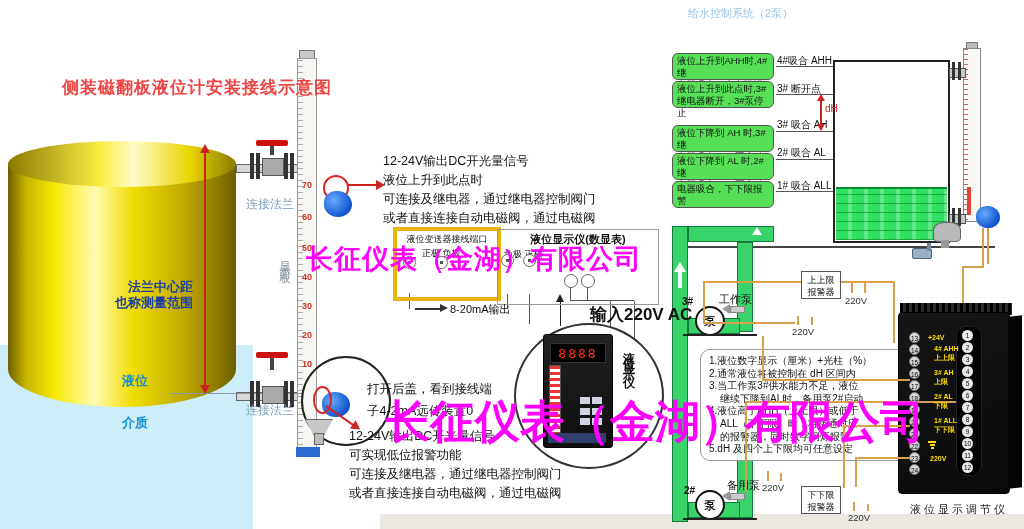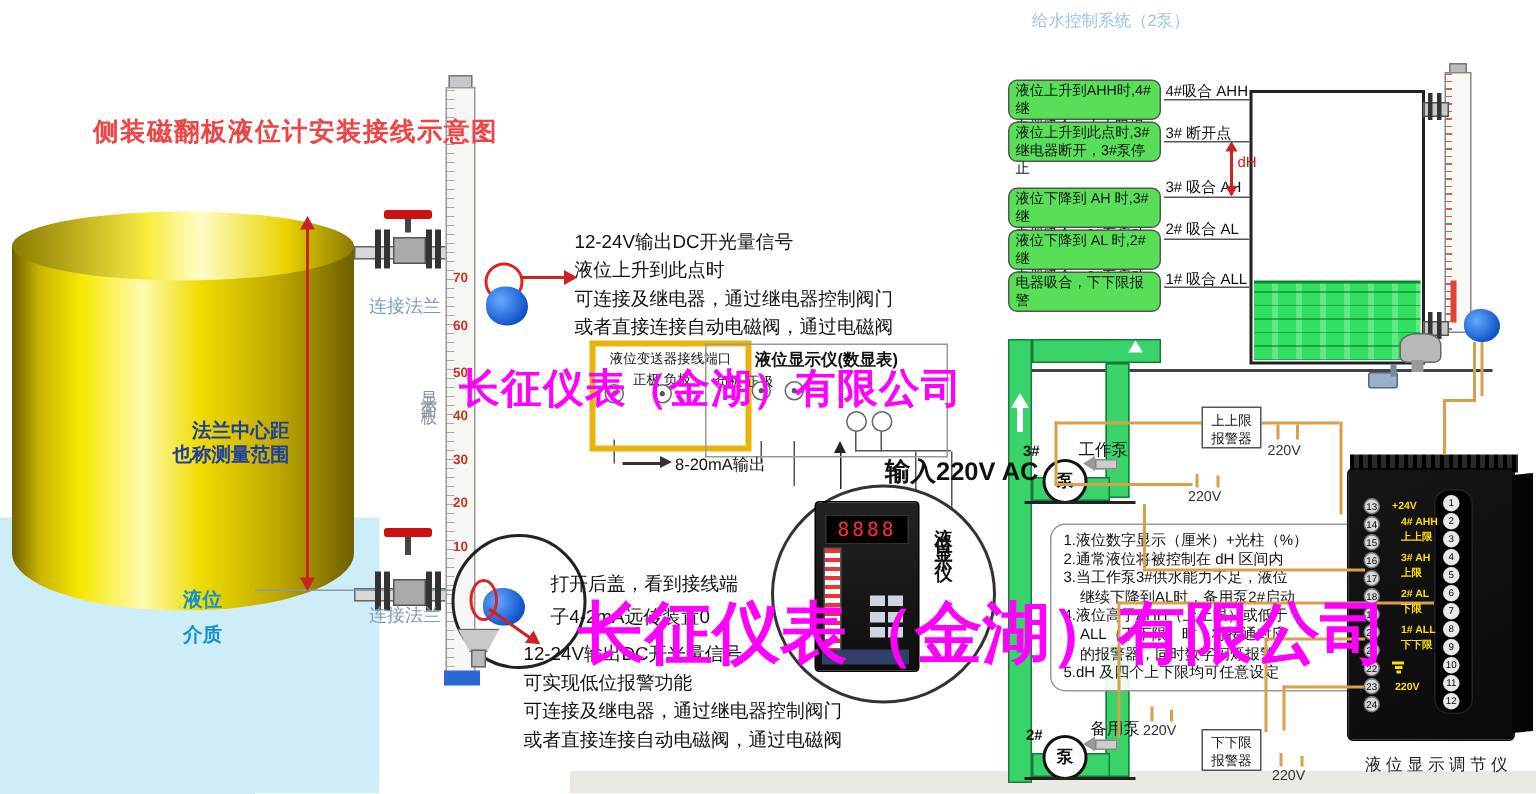--- a/index.html
+++ b/index.html
@@ -44,21 +44,21 @@
   <div class="abs" style="left:0;top:345px;width:253px;height:184px;background:#cdeef8;z-index:1;"></div>
 
   <div class="txt" style="left:62px;top:76px;font-size:17px;font-weight:bold;color:#ef4444;letter-spacing:1px;z-index:5;">侧装磁翻板液位计安装接线示意图</div>
 
   <div class="abs" style="left:8px;top:163px;width:228px;height:244px;z-index:2;border-radius:0 0 114px 114px/0 0 38px 38px;
               background:linear-gradient(90deg,#6e5f00 0%,#c8b400 8%,#f6e800 20%,#fffbb0 38%,#f0dc00 55%,#bfa800 78%,#6e5f00 100%);"></div>
   <div class="abs" style="left:8px;top:141px;width:228px;height:46px;border-radius:50%;z-index:2;
               background:linear-gradient(90deg,#8a7a00,#f8ec40 40%,#fffdc8 55%,#e8d400 80%,#8a7a00);"></div>
   <div class="txt" style="left:128px;top:278px;font-size:13px;font-weight:bold;color:#1c3fa0;z-index:5;">法兰中心距</div>
   <div class="txt" style="left:115px;top:294px;font-size:13px;font-weight:bold;color:#1c3fa0;z-index:5;">也称测量范围</div>
-  <div class="txt" style="left:122px;top:372px;font-size:13px;font-weight:bold;color:#1590d0;z-index:5;margin-top:19px;">液位</div>
+  <div class="txt" style="left:122px;top:372px;font-size:13px;font-weight:bold;color:#1590d0;z-index:5;">液位</div>
   <div class="txt" style="left:122px;top:414px;font-size:13px;font-weight:bold;color:#1590d0;z-index:5;">介质</div>
   <div class="hl" style="left:170px;top:393px;width:132px;background:#8899aa;z-index:4;"></div>
 
   <div class="abs" style="left:204px;top:152px;width:2px;height:240px;background:#cc2222;z-index:4;"></div>
   <div class="tri" style="left:200px;top:144px;border-left:5px solid transparent;border-right:5px solid transparent;border-bottom:9px solid #cc2222;"></div>
   <div class="tri" style="left:200px;top:385px;border-left:5px solid transparent;border-right:5px solid transparent;border-top:9px solid #cc2222;"></div>
 
   <div class="abs" style="left:236px;top:164px;width:64px;height:7px;background:#d8d8d8;border:1px solid #666;z-index:3;"></div>
   <div class="abs" style="left:236px;top:392px;width:64px;height:7px;background:#d8d8d8;border:1px solid #666;z-index:3;"></div>
 
@@ -126,21 +126,21 @@
     <div class="note4">或者直接连接自动电磁阀，通过电磁阀</div>
   </div>
 
   <div class="abs" style="left:393px;top:227px;width:100px;height:66px;border:4px solid #eab308;z-index:5;">
     <div style="position:absolute;left:0;top:2px;width:100%;text-align:center;font-size:9px;">液位变送器接线端口</div>
     <div style="position:absolute;left:25px;top:16px;font-size:9px;">正极 负极</div>
   </div>
   <div class="term" style="left:403px;top:256px;"></div>
   <div class="term" style="left:435px;top:256px;"></div>
 
-  <div class="abs" style="left:470px;top:229px;width:160px;height:74px;border:1px solid #999;z-index:5;text-decoration:underline;">
+  <div class="abs" style="left:497px;top:229px;width:160px;height:74px;border:1px solid #999;z-index:5;text-decoration:underline;">
     <div style="position:absolute;left:0;top:2px;width:100%;text-align:center;font-size:11px;font-weight:bold;">液位显示仪(数显表)</div>
     <div style="position:absolute;left:6px;top:18px;font-size:9px;">负极 正极</div>
   </div>
   <div class="term" style="left:501px;top:254px;"></div>
   <div class="term" style="left:523px;top:254px;"></div>
   <div class="pwrc" style="left:564px;top:274px;"></div>
   <div class="pwrc" style="left:581px;top:274px;"></div>
 
   <div class="vl" style="left:409px;top:293px;height:16px;"></div>
   <div class="hl" style="left:415px;top:308px;width:26px;background:#333;height:1.5px;z-index:5;"></div>

